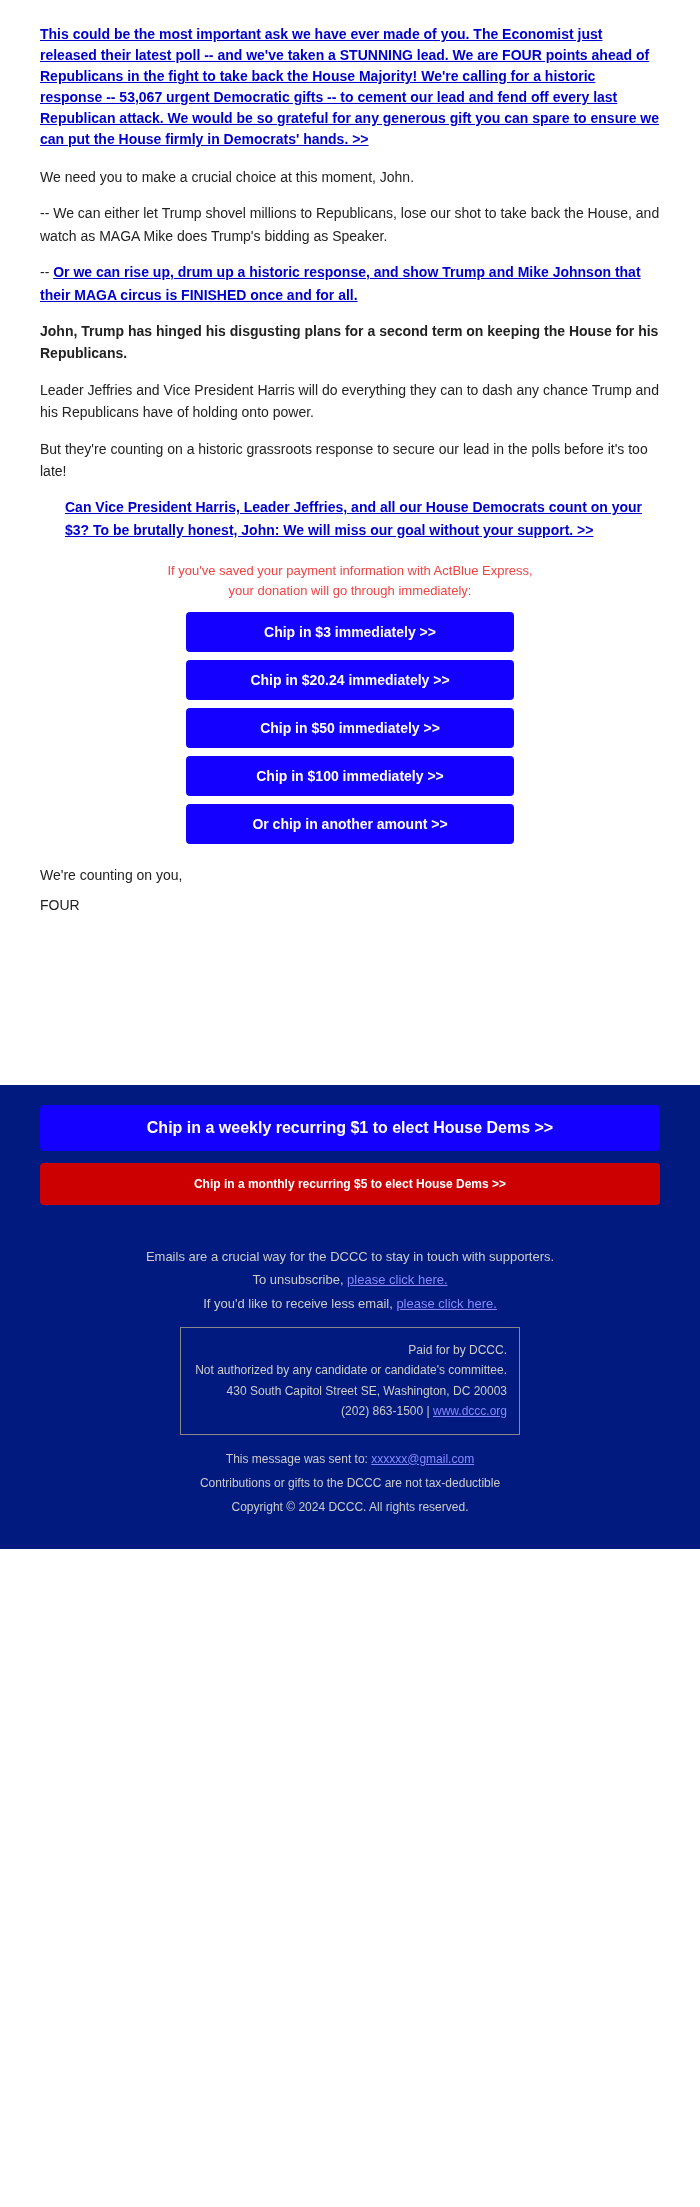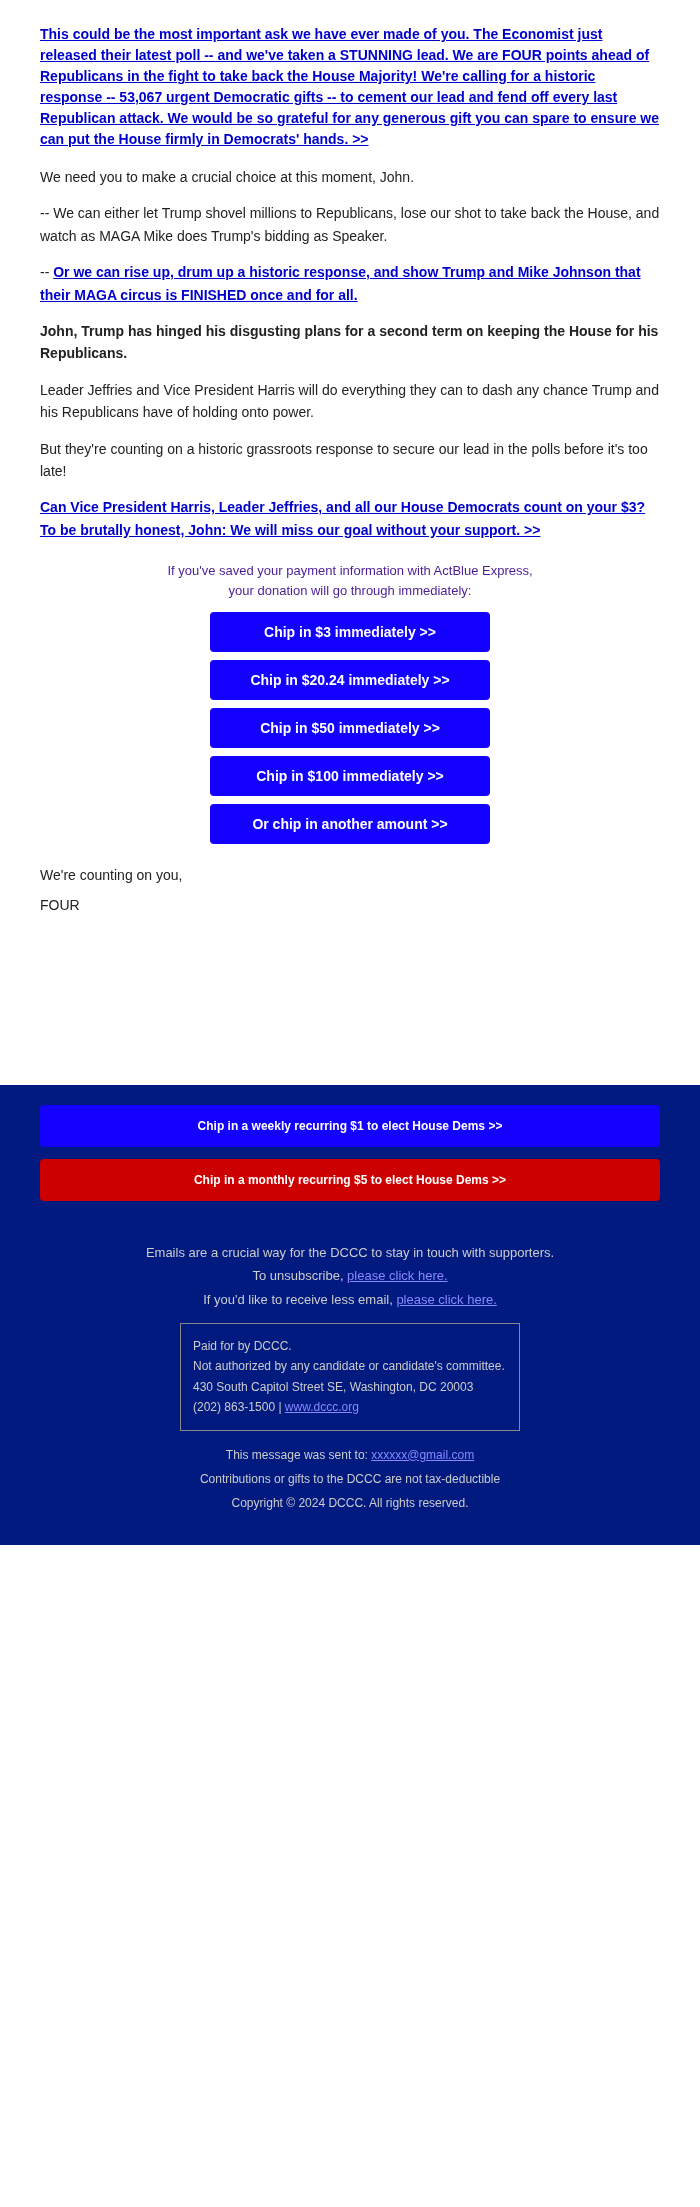--- a/index.html
+++ b/index.html
@@ -34,31 +34,31 @@
       font-weight: bold;
     }
     .bold-paragraph {
       font-weight: bold;
       margin-bottom: 14px;
       line-height: 1.6;
     }
     .actblue-note {
       text-align: center;
       font-size: 13px;
-      color: #4c1d95;
+      color: #ef4444;
       margin-bottom: 12px;
       line-height: 1.5;
     }
     .donation-buttons {
       display: flex;
       flex-direction: column;
       align-items: center;
       gap: 8px;
       margin: 0 auto 20px auto;
-      width: 280px;
+      width: 328px;
     }
     .btn-donate {
       display: block;
       width: 100%;
       padding: 12px 10px;
       background: #1400ff;
       color: #fff;
       font-weight: bold;
       font-size: 14px;
       text-align: center;
@@ -80,21 +80,21 @@
       gap: 12px;
       margin-top: 40px;
     }
     .btn-cta-blue {
       display: block;
       width: 100%;
       padding: 14px 6px;
       background: #1400ff;
       color: #fff;
       font-weight: bold;
-      font-size: 12px;
+      font-size: 16px;
       text-align: center;
       border: none;
       border-radius: 4px;
       cursor: pointer;
     }
     .btn-cta-red {
       display: block;
       width: 100%;
       padding: 14px 10px;
       background: #cc0000;
@@ -118,21 +118,21 @@
       color: #8888ff;
       text-decoration: underline;
     }
     .footer-legal {
       border: 1px solid #888;
       margin: 12px auto;
       max-width: 340px;
       padding: 12px;
       font-size: 12px;
       color: #ccc;
-      text-align: left;
+      text-align: right;
       line-height: 1.7;
     }
     .footer-legal a {
       color: #8888ff;
     }
     .footer-bottom {
       color: #ccc;
       font-size: 12px;
       text-align: center;
       line-height: 2;
@@ -159,21 +159,21 @@
   <p class="paragraph">
     <span>-- </span><a class="inline-link" href="#">Or we can rise up, drum up a historic response, and show Trump and Mike Johnson that their MAGA circus is FINISHED once and for all.</a>
   </p>
 
   <p class="bold-paragraph">John, Trump has hinged his disgusting plans for a second term on keeping the House for his Republicans.</p>
 
   <p class="paragraph">Leader Jeffries and Vice President Harris will do everything they can to dash any chance Trump and his Republicans have of holding onto power.</p>
 
   <p class="paragraph">But they're counting on a historic grassroots response to secure our lead in the polls before it's too late!</p>
 
-  <a class="inline-link" href="#" style="display:block;margin-bottom:20px;line-height:1.6;">Can Vice President Harris, Leader Jeffries, and all our House Democrats count on your $3? To be brutally honest, John: We will miss our goal without your support. &gt;&gt;</a>
+  <a class="inline-link" href="#" style="display:block;margin-bottom:20px;line-height:1.6;margin-left:25px;">Can Vice President Harris, Leader Jeffries, and all our House Democrats count on your $3? To be brutally honest, John: We will miss our goal without your support. &gt;&gt;</a>
 
   <div class="actblue-note">
     <span>If you've saved your payment information with ActBlue Express,</span><br>
     <span>your donation will go through immediately:</span>
   </div>
 
   <div class="donation-buttons">
     <button class="btn-donate">Chip in $3 immediately &gt;&gt;</button>
     <button class="btn-donate">Chip in $20.24 immediately &gt;&gt;</button>
     <button class="btn-donate">Chip in $50 immediately &gt;&gt;</button>

